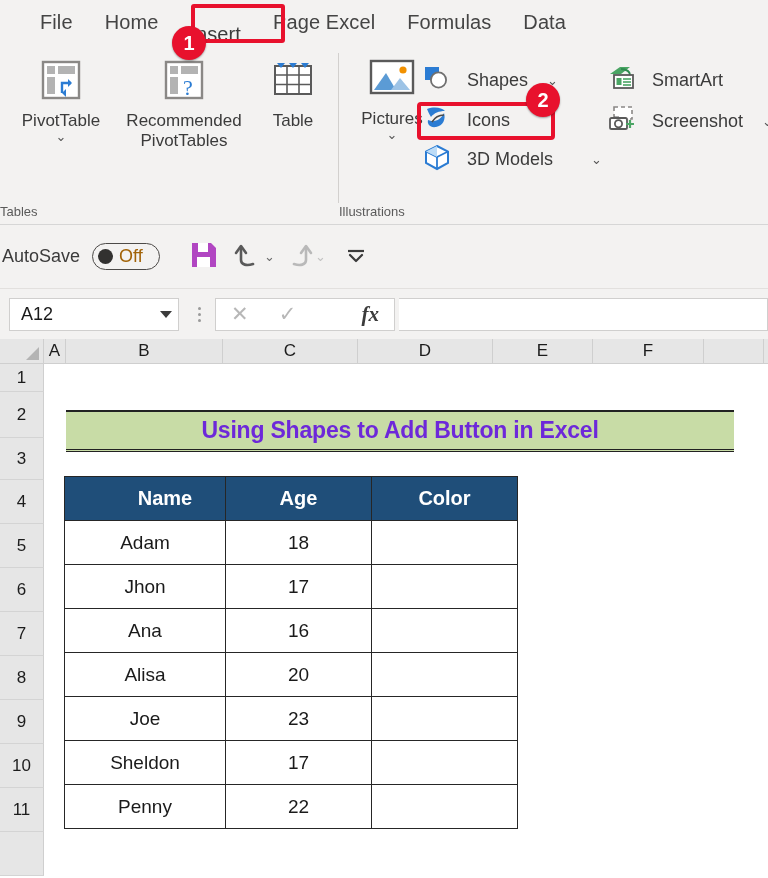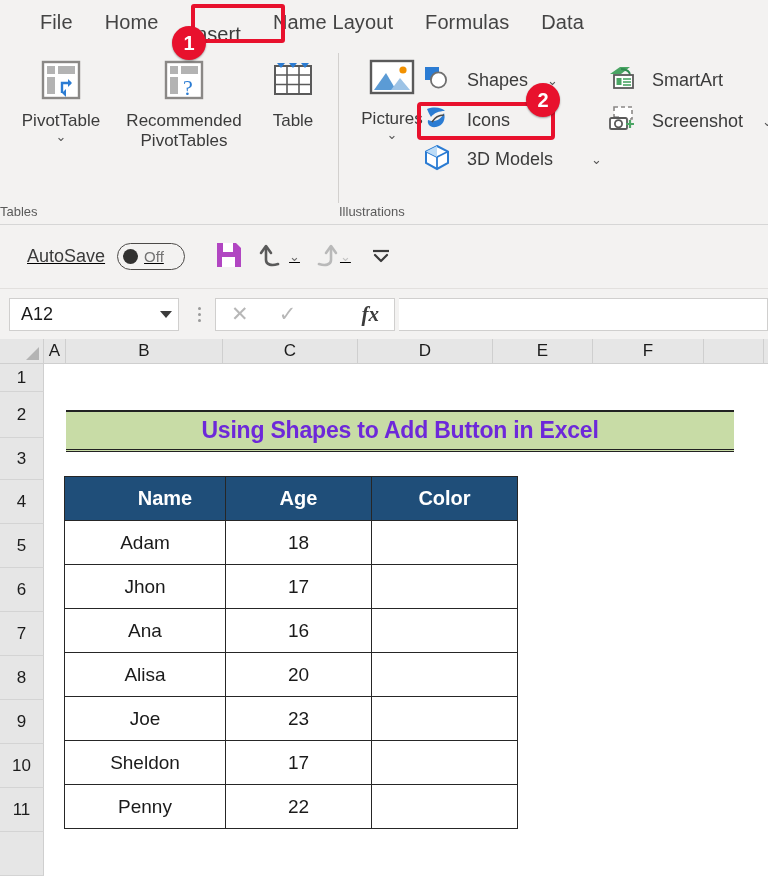--- a/index.html
+++ b/index.html
@@ -145,24 +145,23 @@
     pointer-events: none;
   }
 
   
   .qat {
     position: relative;
     height: 64px;
     background: #f3f2f1;
     display: flex;
     align-items: center;
-    padding-left: 27px;
+    padding-left: 2px;
     gap: 0;
     border-bottom: 1px solid #e2e0de;
-    text-decoration: underline;
   }
   .autosave-label {
     font-size: 18px;
     color: #3b3b3b;
     margin-right: 12px;
   }
   .toggle {
     width: 68px;
     height: 27px;
     border: 1.6px solid #4c4a48;
@@ -175,22 +174,22 @@
     cursor: pointer;
   }
   .toggle .knob {
     width: 15px;
     height: 15px;
     border-radius: 50%;
     background: #323130;
     flex: none;
   }
   .toggle .tlabel {
-    font-size: 15px;
-    color: #737373;
+    font-size: 18px;
+    color: #a16207;
   }
   .qat-btn {
     width: 44px;
     height: 44px;
     display: flex;
     align-items: center;
     justify-content: center;
     cursor: default;
   }
   .qat-chev { font-size: 13px; color: #6b6b6b; margin-left: -6px; margin-right: 2px; cursor: default;}
@@ -352,21 +351,21 @@
   .dtable .c-age  { width: 146px; }
   .dtable .c-color{ width: 146px; }
 </style>
 </head>
 <body>
 
 <div class="ribbon-tabs">
   <div class="tab">File</div>
   <div class="tab">Home</div>
   <div class="tab active-marked">Insert</div>
-  <div class="tab">Name Layout</div>
+  <div class="tab">Page Excel</div>
   <div class="tab">Formulas</div>
   <div class="tab">Data</div>
   <div class="tab-highlight-box"></div>
 </div>
 
 <div class="badge" id="badge-1">1</div>
 
 <div class="ribbon-body">
 
   <div class="ribbon-group" style="left:0px; width:338px;">

